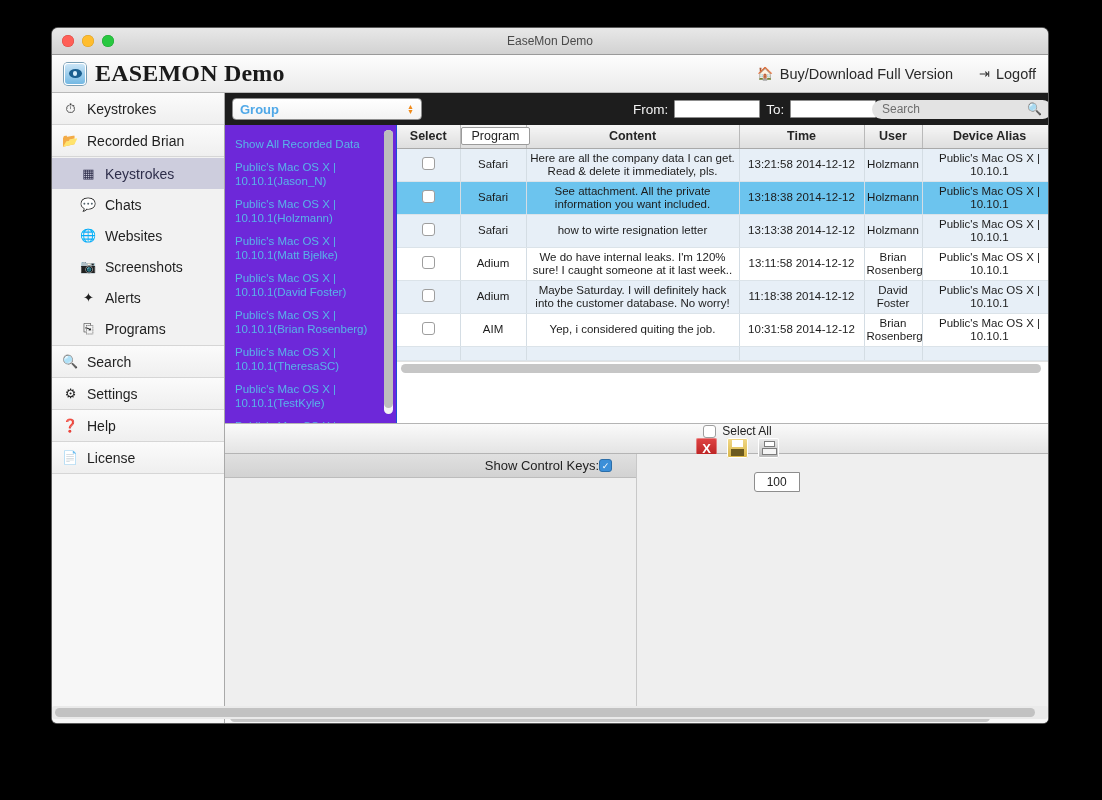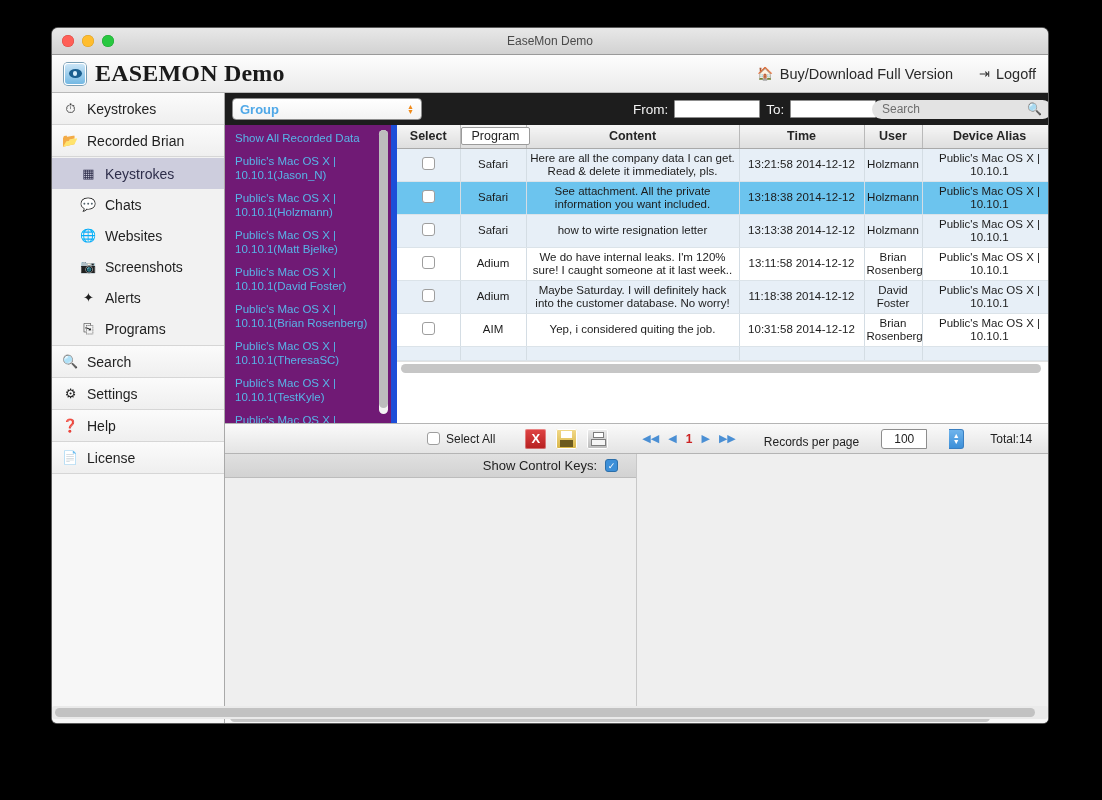--- a/index.html
+++ b/index.html
@@ -141,24 +141,24 @@
     background: #e3e3e3; border-radius: 10px;
     display: flex; align-items: center; padding: 0 10px;
     font-size: 12px; color: #6d6d6d;
   }
   #search-mag { margin-left: auto; color: #555; font-size: 12px; }
 
   
   #content { display: flex; height: 298px; background: #fff; }
 
   #grouplist {
-    width: 172px; flex: none; background: #701a75;
-    border-right: 6px solid #1d4ed8;
+    width: 172px; flex: none; background: #6d28d9;
+    border-right: 1px solid #1d4ed8;
     position: relative; overflow: hidden;
-    padding: 6px 4px 0 10px;
+    padding: 12px 4px 0 10px;
   }
   .group-entry {
     font-size: 11.5px; color: #58b4e8; line-height: 14px;
     margin-bottom: 9px; cursor: default; padding-right: 14px;
   }
   .group-entry.first { color: #58b4e8; }
   #grouplist-vscroll {
     position: absolute; right: 3px; top: 5px; width: 9px; height: 284px;
     background: #f4f4f4; border-radius: 5px;
   }
@@ -200,21 +200,21 @@
   #table-hthumb {
     position: absolute; left: 4px; top: 2px; width: 640px; height: 9px;
     background: #c6c6c6; border-radius: 5px;
   }
 
   
   #tablefooter {
     height: 31px; display: flex; align-items: center;
     background: linear-gradient(to bottom,#fafafa,#e4e4e4);
     border-top: 1px solid #b4b4b4; border-bottom: 1px solid #b4b4b4;
-    padding-left: 172px; font-size: 12px; color: #222;
+    padding-left: 172px; font-size: 12px; color: #222; flex-direction: column;
   }
   #selectall { display: flex; align-items: center; gap: 6px; margin-left: 30px; }
   #footer-icons { display: flex; align-items: flex-end; gap: 10px; margin-left: 30px; }
   .ficon { width: 21px; height: 20px; display:flex; align-items:center; justify-content:center;
            font-size: 12px; border-radius: 2px; cursor: default; }
   .ficon.excel { background: linear-gradient(to bottom,#e04444,#b51f1f); color:#fff;
                  font-weight:bold; font-size:13px; border-radius:2px;
                  box-shadow: inset 0 0 0 1px rgba(255,255,255,.35); }
   .ficon.save { background: linear-gradient(to bottom,#f2d98a,#d8b545);
                 box-shadow: inset 0 0 0 1px #fff; position: relative; }
@@ -249,21 +249,21 @@
 
   
   #lower { flex: 1; display: flex; flex-direction: column; background: #ededed; overflow: hidden; }
   #lower-panes { flex: 1; display: flex; padding-left: 0; }
   .pane { display: flex; flex-direction: column; background: #efefef; }
   #pane-left { width: 412px; border-right: 1px solid #c8c8c8; }
   #pane-left-hdr {
     height: 24px; background: linear-gradient(to bottom,#e0e0e0,#d2d2d2);
     border-bottom: 1px solid #bcbcbc;
     display: flex; align-items: center; justify-content: flex-end;
-    padding-right: 18px; gap: 8px; font-size: 13px; color: #222;
+    padding-right: 24px; gap: 0; font-size: 13px; color: #222;
   }
   .cb-checked {
     width: 13px; height: 13px; background: #3c8fd8;
     border: 1px solid #2c6ea8; border-radius: 3px; color: #fff;
     font-size: 9px; display: flex; align-items: center; justify-content: center;
   }
   #pane-left-body { flex: 1; background: #efefef; }
   #pane-right { flex: 1; background: #efefef; }
   #pane-right-hdr { height: 24px; background:#efefef; }
   #lower-hscroll { height: 14px; background: #f7f7f7; position: relative;

